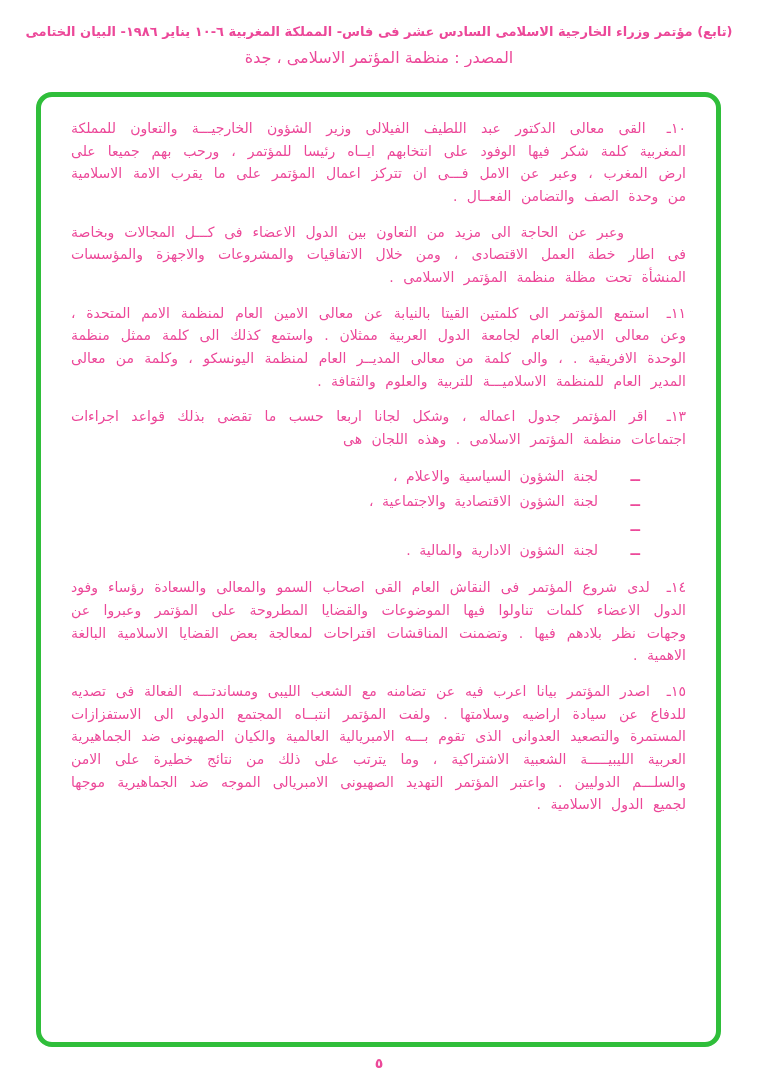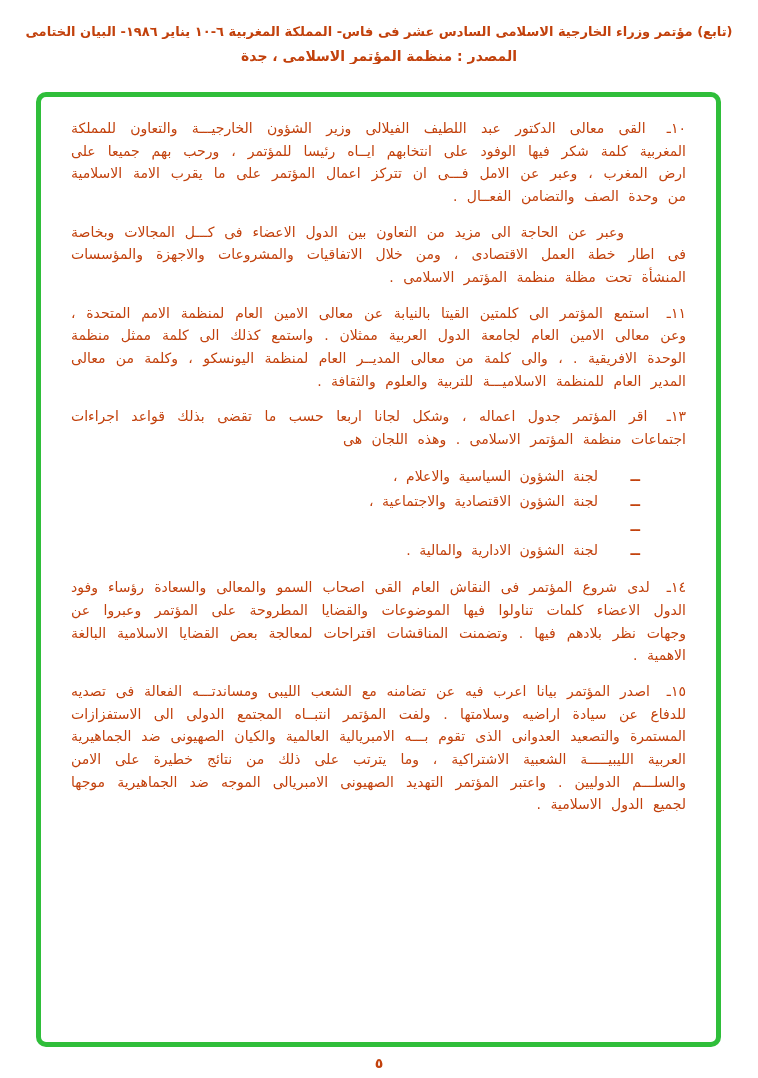--- a/index.html
+++ b/index.html
@@ -5,47 +5,47 @@
   :root { --border-green: #2fbe3a; }
   * { box-sizing: border-box; }
   html, body { margin: 0; padding: 0; background: #ffffff; }
   .page {
     position: relative;
     width: 758px;
     height: 1078px;
     margin: 0 auto;
     background: #ffffff;
     font-family: "DejaVu Sans", sans-serif;
-    color: #c2410c;
+    color: #ec4899;
     direction: rtl;
     overflow: hidden;
   }
   .doc-header {
     padding-top: 24px;
     text-align: center;
     overflow: hidden;
   }
   .doc-title {
     font-size: 13px;
     font-weight: 700;
     white-space: nowrap;
   }
   .doc-source {
     margin-top: 9px;
-    font-size: 14px;
-    font-weight: 700;
+    font-size: 16px;
+    font-weight: 400;
   }
   .content-box {
     position: absolute;
     top: 92px;
     left: 36px;
     right: 37px;
     bottom: 31px;
     border: 5px solid var(--border-green);
-    border-radius: 10px;
+    border-radius: 16px;
     padding: 20px 30px 12px 30px;
     background: #ffffff;
     overflow: hidden;
   }
   .para {
     margin: 0 0 13px 0;
     font-size: 14px;
     line-height: 1.62;
     text-align: justify;
     word-spacing: 5px;

